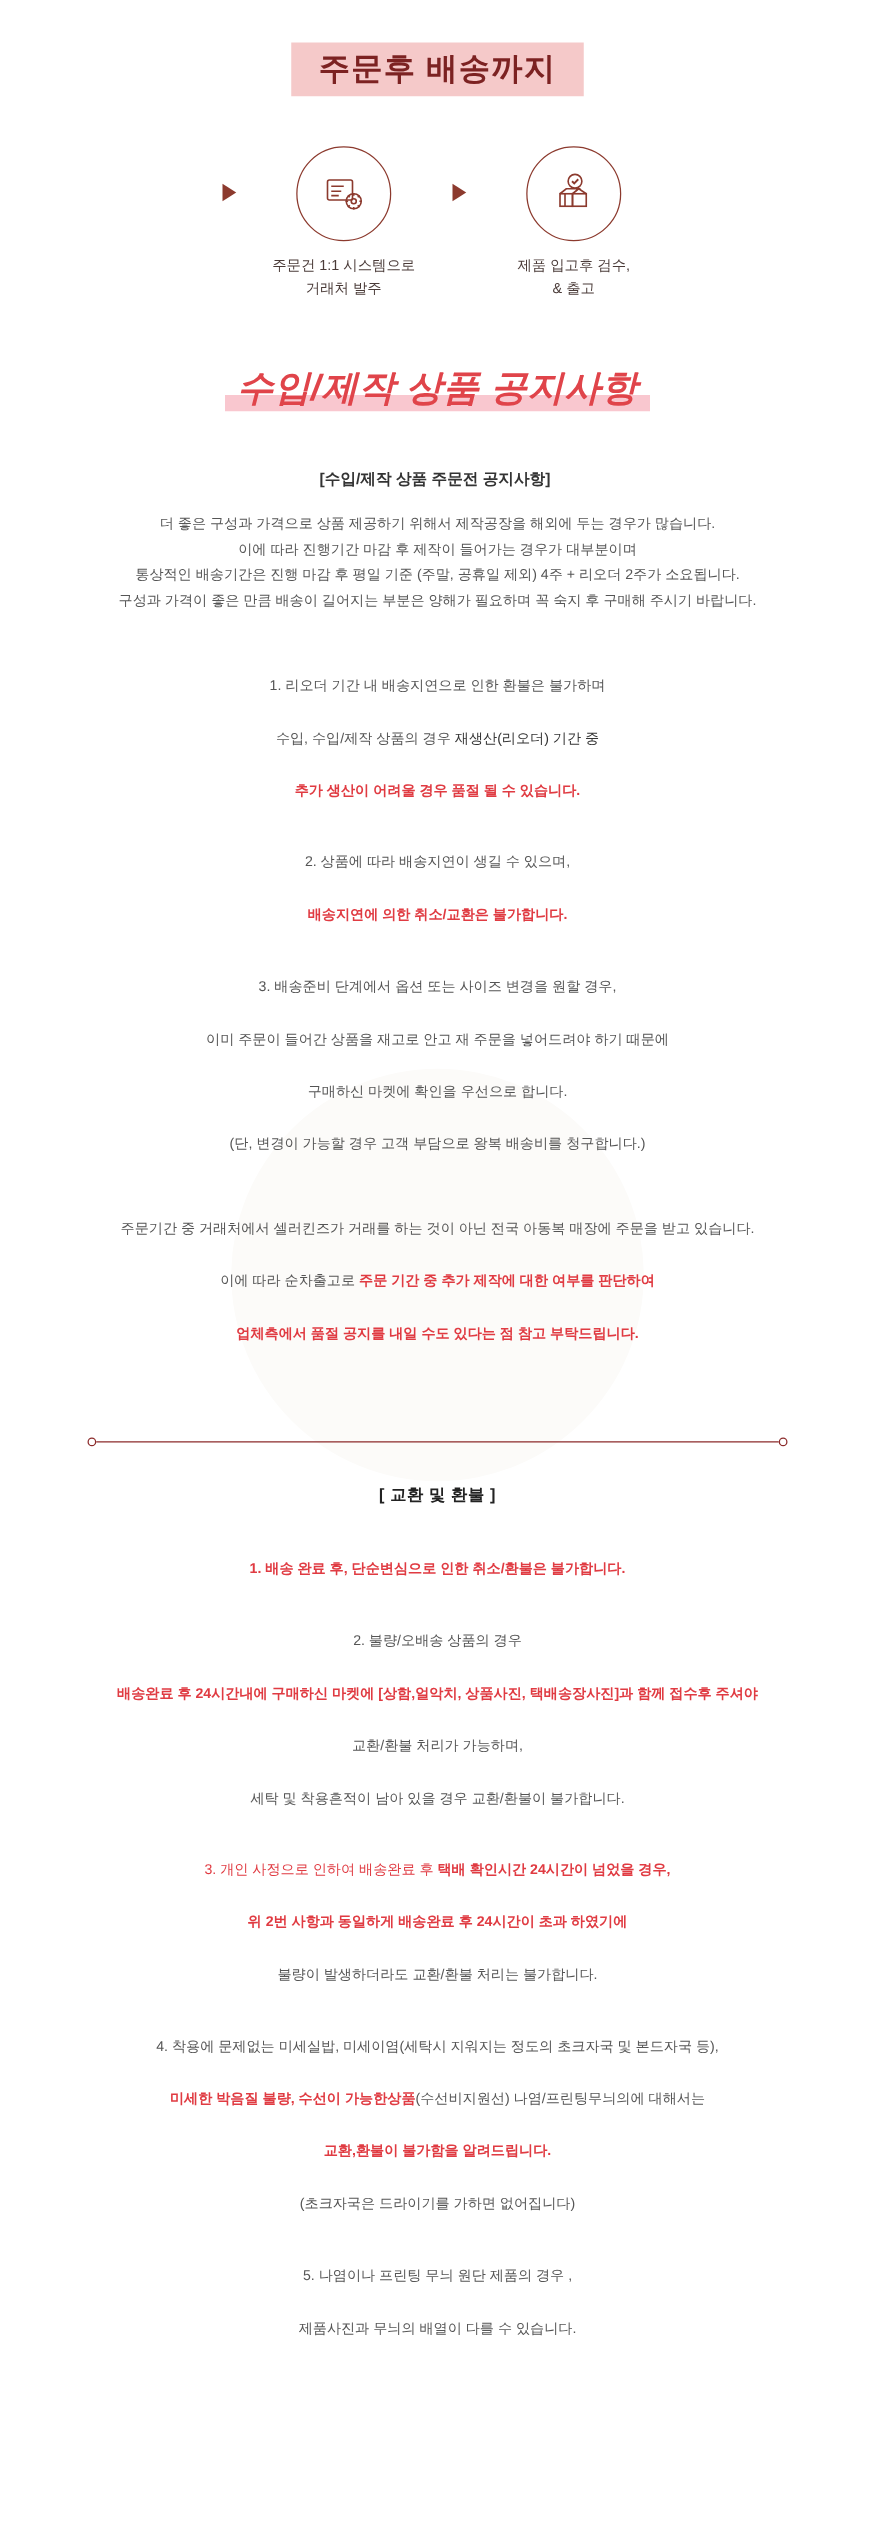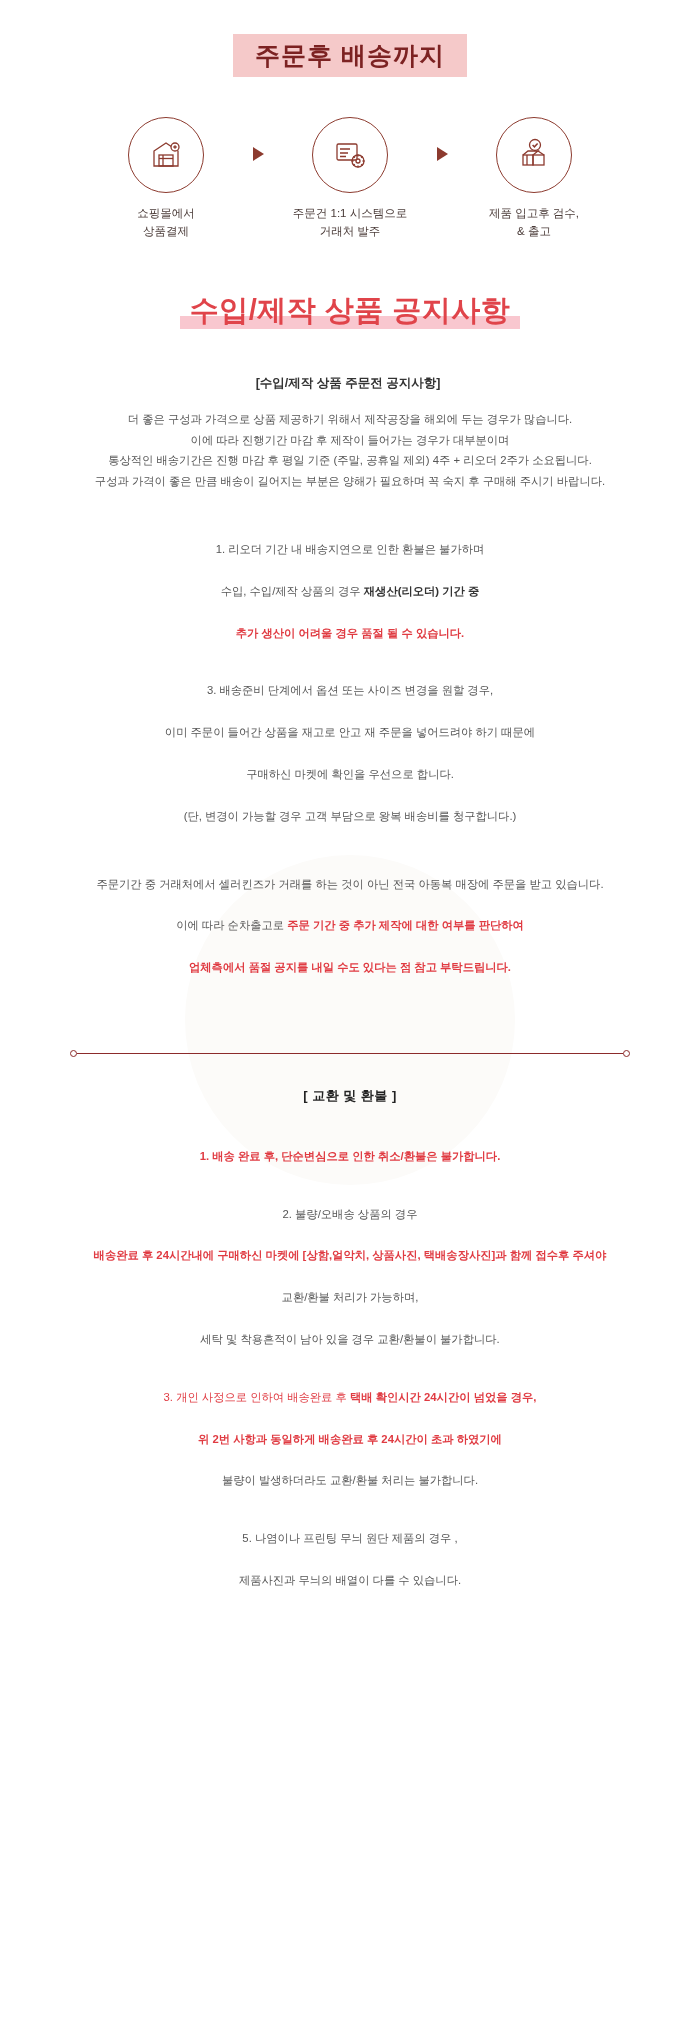--- a/index.html
+++ b/index.html
@@ -98,20 +98,21 @@
     height: 0;
     border-top: 7px solid transparent;
     border-bottom: 7px solid transparent;
     border-left: 11px solid #8c3a2e;
   }
 
   
   .main-title-wrap {
     text-align: center;
     margin: 26px 0 42px 0;
+    font-style: italic;
   }
   .main-title {
     display: inline-block;
     position: relative;
     font-size: 29px;
     font-weight: bold;
     color: #e0444a;
     letter-spacing: 0.5px;
     padding: 0 10px;
   }
@@ -136,21 +137,21 @@
   }
   p.tx {
     font-size: 11.3px;
     line-height: 1.85;
     color: #555555;
     margin: 0 0 16px 0;
     white-space: pre-line;
   }
   .red { color: #e03b42; margin-top: 12px; }
   .redb { color: #e03b42; font-weight: bold; }
-  .bk { color: #333333; font-weight: bold; text-align: center; }
+  .bk { color: #333333; font-weight: normal; text-align: center; }
 
   
   .divider {
     display: flex;
     align-items: center;
     justify-content: center;
     margin: 34px auto 30px auto;
     width: 560px;
   }
   .divider .line {
@@ -185,34 +186,20 @@
   <div class="content">
 
     <div class="banner-wrap">
       <div class="banner">
         <div class="banner-title">주문후 배송까지</div>
       </div>
     </div>
 
     <div class="steps">
 
-      <div class="step">
-        <div class="step-circle">
-          <svg width="40" height="40" viewBox="0 0 40 40" fill="none" stroke="#8c3a2e" stroke-width="1.3">
-            <path d="M8 16 L20 8 L32 16 L32 31 L8 31 Z"></path>
-            <rect x="13" y="20" width="14" height="11"></rect>
-            <path d="M13 23.5 H27"></path>
-            <path d="M17 20 V31"></path>
-            <circle cx="29" cy="12" r="4" fill="#ffffff"></circle>
-            <path d="M27.3 12 h3.4 M29 10.3 v3.4"></path>
-          </svg>
-        </div>
-        <div class="step-label">쇼핑몰에서
-상품결제</div>
-      </div>
 
       <div class="arrow">
           <div class="arrow-tri"></div>
         </div>
 
       <div class="step">
         <div class="step-circle">
           <svg width="40" height="40" viewBox="0 0 40 40" fill="none" stroke="#8c3a2e" stroke-width="1.3">
             <rect x="7" y="9" width="20" height="16" rx="1.5"></rect>
             <path d="M10 14 h10 M10 18 h8 M10 21.5 h6"></path>
@@ -261,20 +248,24 @@
 통상적인 배송기간은 진행 마감 후 평일 기준 (주말, 공휴일 제외) 4주 + 리오더 2주가 소요됩니다.
 구성과 가격이 좋은 만큼 배송이 길어지는 부분은 양해가 필요하며 꼭 숙지 후 구매해 주시기 바랍니다.</p>
       <div class="spacer-sm"></div>
 
       <p class="tx">
         <span>1. 리오더 기간 내 배송지연으로 인한 환불은 불가하며</span><br>
         수입, 수입/제작 상품의 경우 <span class="bk">재생산(리오더) 기간 중</span><br>
         <span class="redb">추가 생산이 어려울 경우 품절 될 수 있습니다.</span>
       </p>
 
+      <p class="tx">
+        <span>2. 상품에 따라 배송지연이 생길 수 있으며,</span><br>
+        <span class="redb">배송지연에 의한 취소/교환은 불가합니다.</span>
+      </p>
 
       <p class="tx">
         <span>3. 배송준비 단계에서 옵션 또는 사이즈 변경을 원할 경우,</span><br>
         이미 주문이 들어간 상품을 재고로 안고 재 주문을 넣어드려야 하기 때문에<br>
         구매하신 마켓에 확인을 우선으로 합니다.<br>
         <span>(단, 변경이 가능할 경우 고객 부담으로 왕복 배송비를 청구합니다.)</span>
       </p>
 
 
       <div class="spacer-sm"></div>
@@ -308,20 +299,26 @@
         교환/환불 처리가 가능하며,<br>
         세탁 및 착용흔적이 남아 있을 경우 교환/환불이 불가합니다.
       </p>
 
       <p class="tx">
         <span class="red">3. 개인 사정으로 인하여 배송완료 후 <b>택배 확인시간 24시간이 넘었을 경우,</b></span><br>
         <span class="redb">위 2번 사항과 동일하게 배송완료 후 24시간이 초과 하였기에</span><br>
         불량이 발생하더라도 교환/환불 처리는 불가합니다.
       </p>
 
+      <p class="tx">
+        <span>4. 착용에 문제없는 미세실밥, 미세이염(세탁시 지워지는 정도의 초크자국 및 본드자국 등),</span><br>
+        <span class="redb">미세한 박음질 불량, 수선이 가능한상품</span>(수선비지원선) 나염/프린팅무늬의에 대해서는<br>
+        <span class="redb">교환,환불이 불가함을 알려드립니다.</span><br>
+        (초크자국은 드라이기를 가하면 없어집니다)
+      </p>
 
       <p class="tx">
         5. 나염이나 프린팅 무늬 원단 제품의 경우 ,<br>
         제품사진과 무늬의 배열이 다를 수 있습니다.
       </p>
 
     </div>
 
   </div>
 </div>

